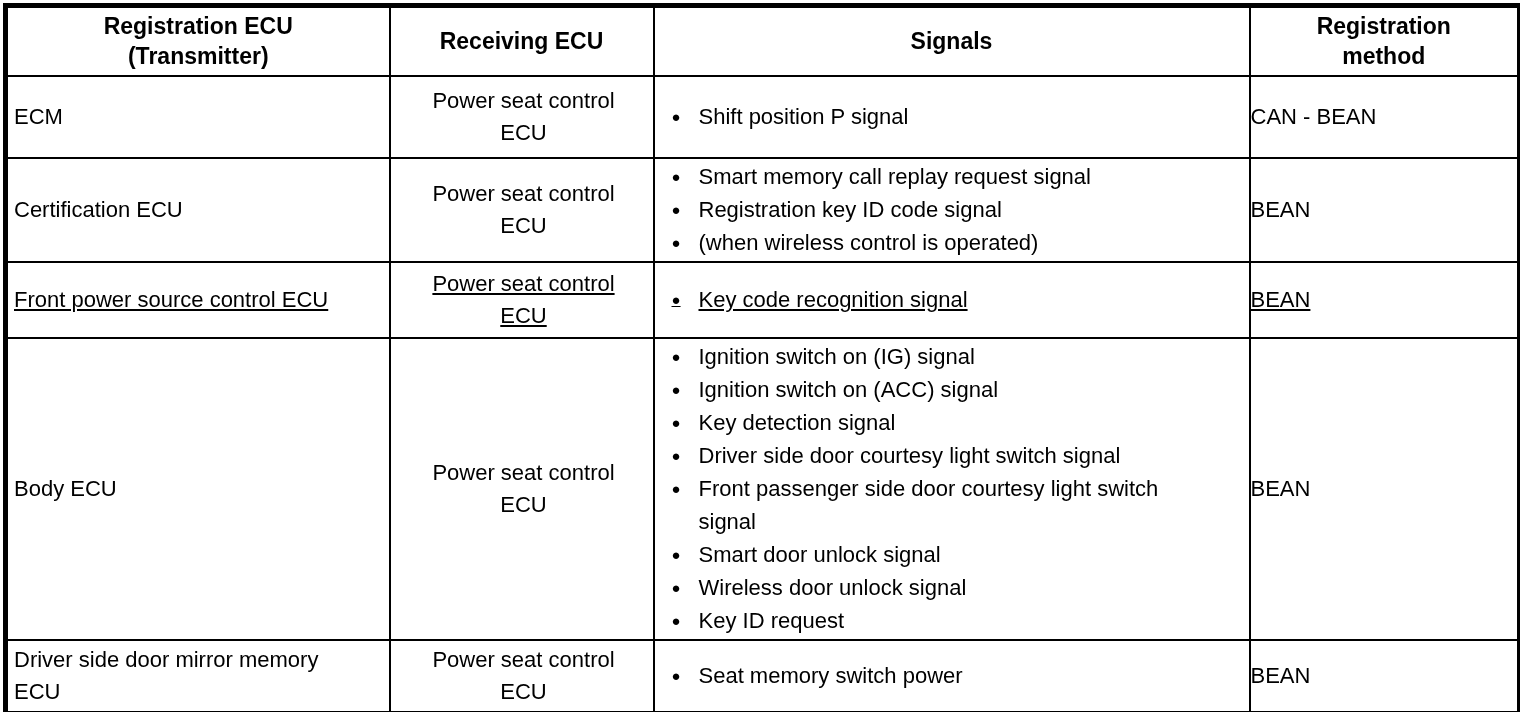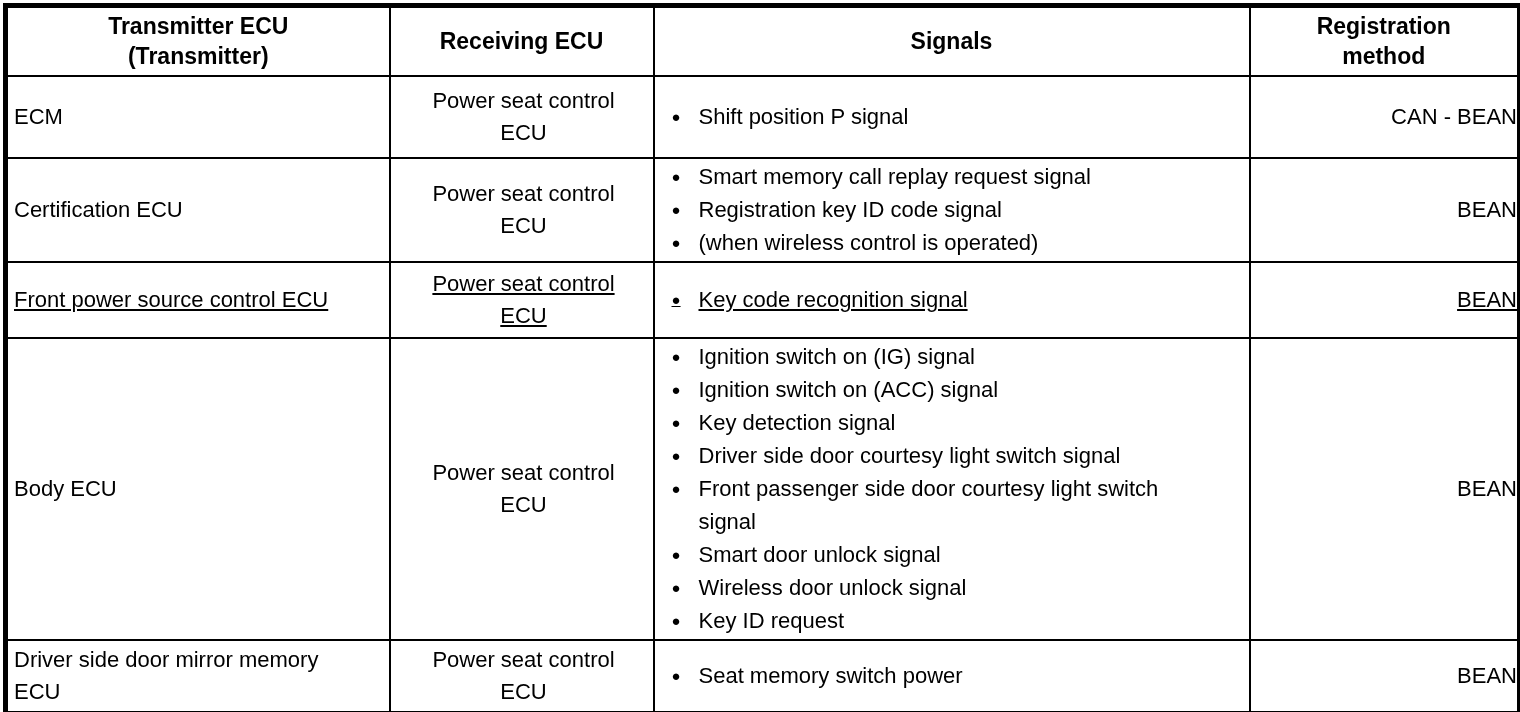--- a/index.html
+++ b/index.html
@@ -41,21 +41,21 @@
   }
   tr.rh-head { height: 70px; }
   tr.rh-0 { height: 82px; margin-top: 48px; }
   tr.rh-1 { height: 104px; }
   tr.rh-2 { height: 76px; text-decoration: underline; }
   tr.rh-3 { height: 302px; }
   tr.rh-4 { height: 74px; }
 
   td.cell-transmitting { padding-left: 6px; padding-right: 4px; text-align: left; }
   td.cell-receiving    { padding-left: 8px; padding-right: 4px; text-align: center; }
-  td.cell-method       { text-align: right; border-radius: 8px; }
+  td.cell-method       { text-align: left; border-radius: 8px; }
 
   ul.signals { list-style: none; }
   ul.signals li {
     display: flex;
     align-items: flex-start;
     padding-left: 17px;
   }
   ul.signals .bullet {
     flex: 0 0 27px;
     width: 27px;
@@ -73,21 +73,21 @@
 <table class="ecu">
   <colgroup>
     <col class="c1">
       <col class="c2">
       <col class="c3">
       <col class="c4">
   </colgroup>
   <thead>
     <tr class="rh-head">
       <th>
-        <div>Transmitter ECU</div>
+        <div>Registration ECU</div>
         <div>(Transmitter)</div>
       </th>
       <th>
         <div>Receiving ECU</div>
       </th>
       <th>
         <div>Signals</div>
       </th>
       <th>
         <div>Registration</div>

